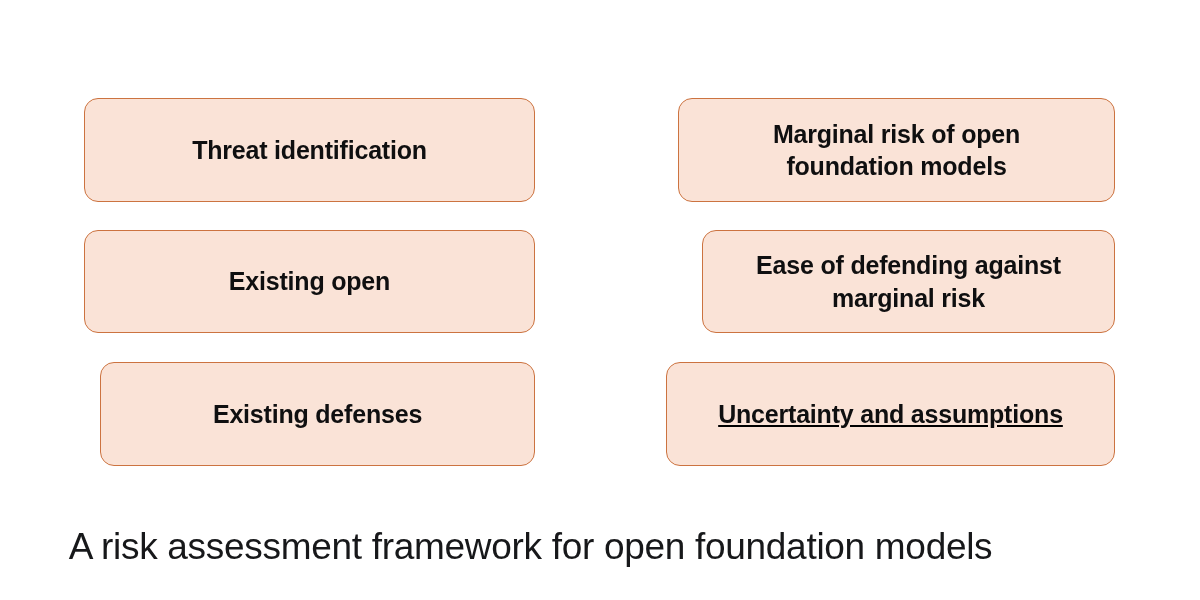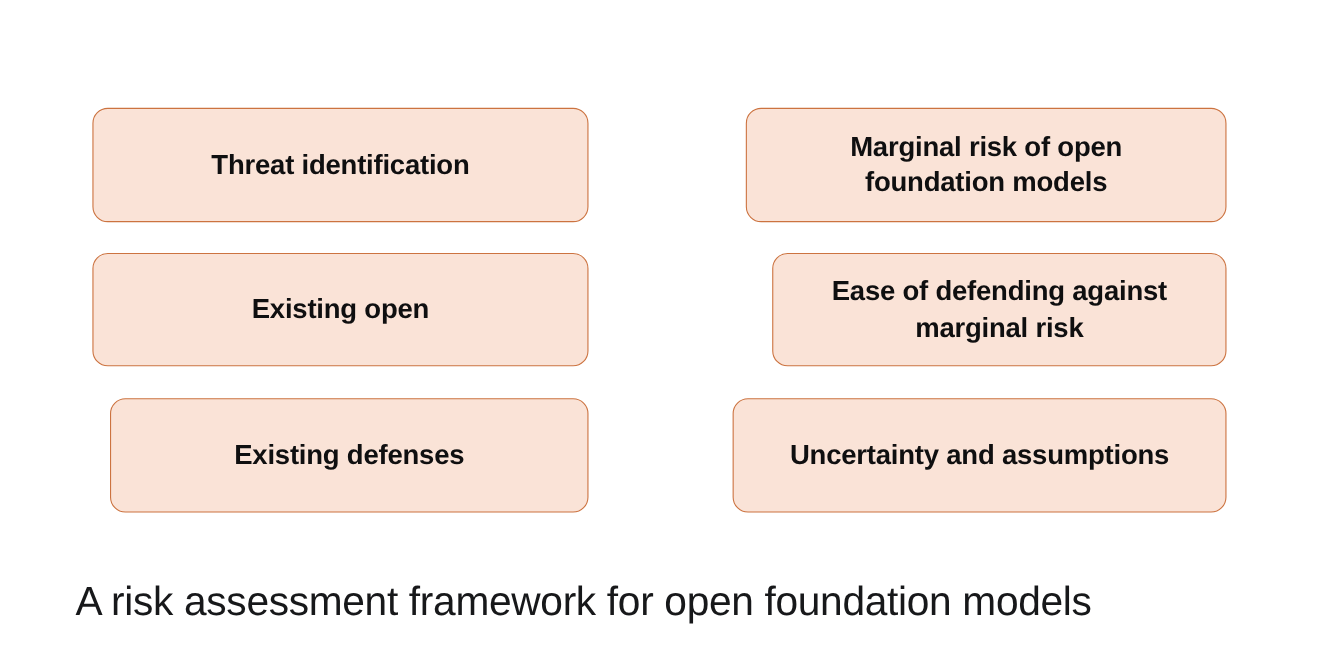--- a/index.html
+++ b/index.html
@@ -34,21 +34,21 @@
     display: grid;
     grid-template-columns: 451px 131px 449px;
     grid-template-rows: 104px 28px 103px 29px 104px;
   }
 
   .cell-r1c1 { grid-column: 1; grid-row: 1; }
   .cell-r1c2 { grid-column: 3; grid-row: 1; margin-left: 12px; }
   .cell-r2c1 { grid-column: 1; grid-row: 3; }
   .cell-r2c2 { grid-column: 3; grid-row: 3; margin-left: 36px; }
   .cell-r3c1 { grid-column: 1; grid-row: 5; margin-left: 16px; }
-  .cell-r3c2 { grid-column: 3; grid-row: 5; }
+  .cell-r3c2 { grid-column: 3; grid-row: 5; text-decoration: underline; }
 
   .node {
     box-sizing: border-box;
     background: #fae3d7;
     border: 1.5px solid #cc7340;
     border-radius: 14px;
     display: flex;
     align-items: center;
     justify-content: center;
     text-align: center;

